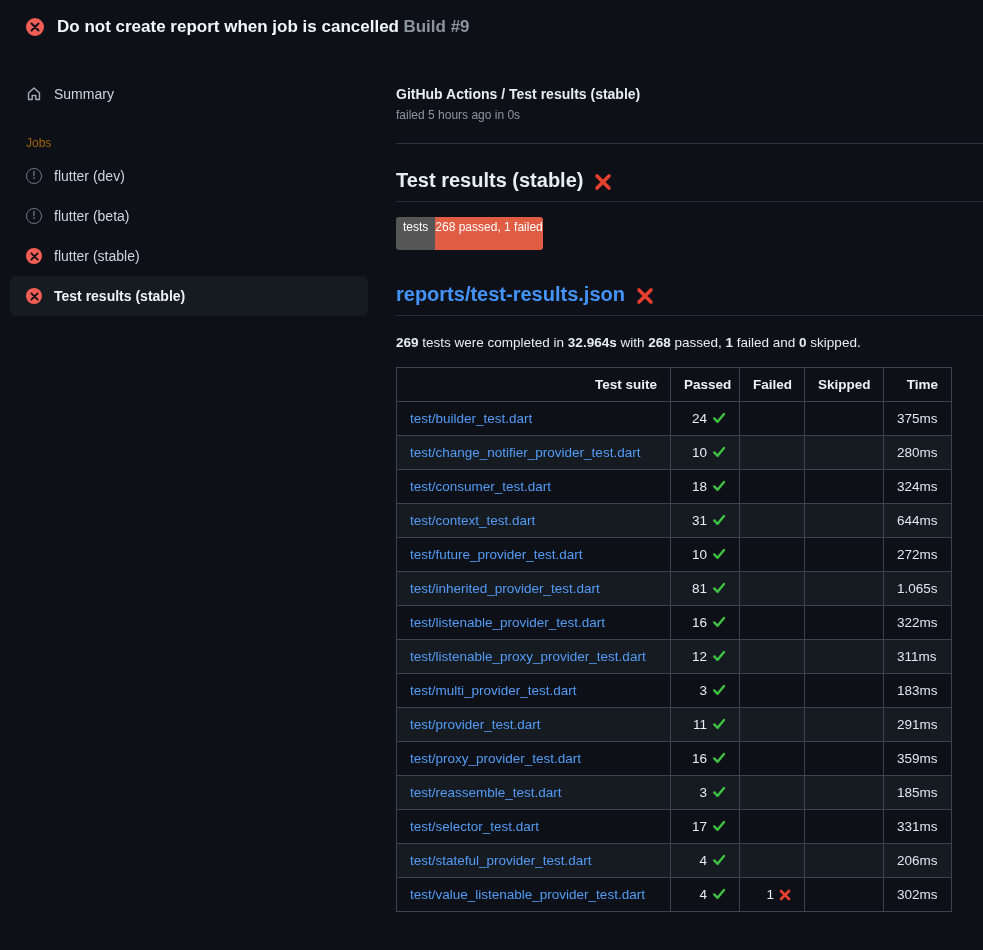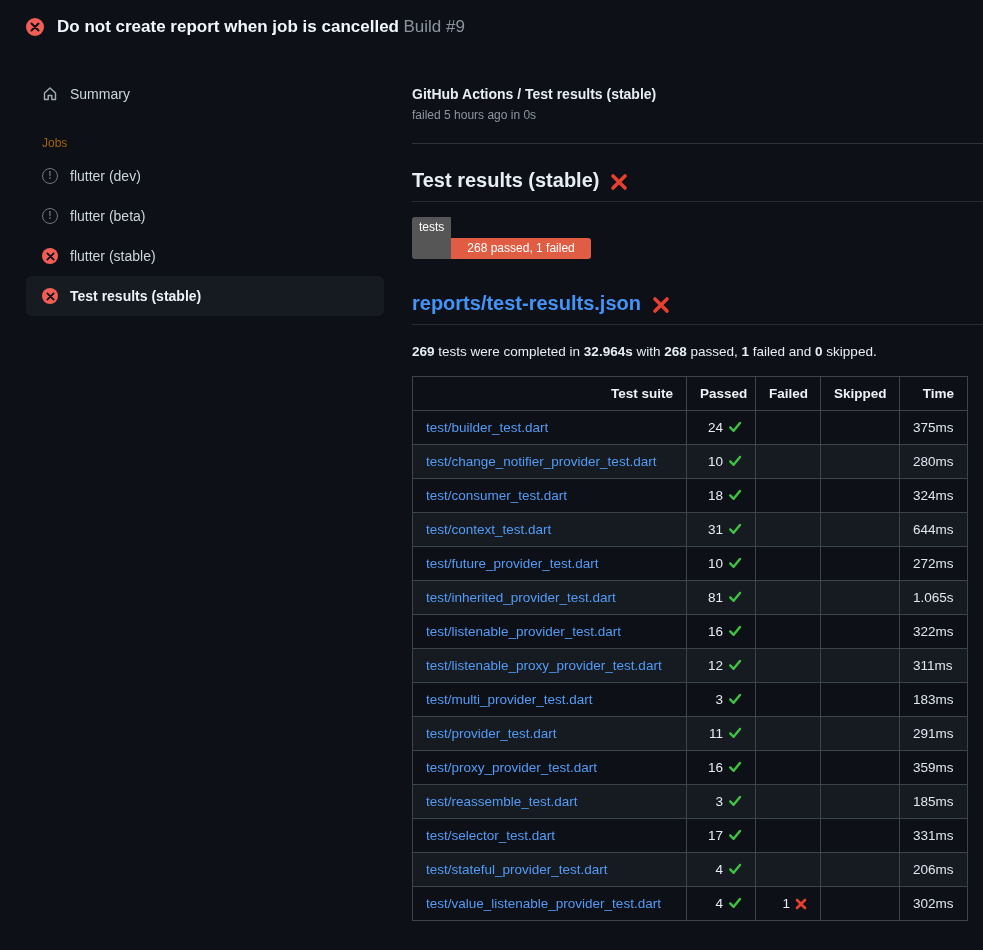--- a/index.html
+++ b/index.html
@@ -8,28 +8,27 @@
     background: #0d1117;
     font-family: "Liberation Sans", "DejaVu Sans", sans-serif;
     color: #e6edf3;
   }
   
   .app-header {
     display: flex; align-items: center; gap: 13px;
     padding: 17px 24px 13px 26px;
   }
   .app-header .title { font-size: 17px; font-weight: 700; color: #f0f6fc; }
-  .app-header .build { font-size: 17px; font-weight: 400; color: #8b949e; }
+  .app-header .build { font-size: 17px; font-weight: 700; color: #8b949e; }
 
   
   .layout { display: flex; align-items: flex-start; }
   aside {
     width: 396px; flex: 0 0 396px;
     padding: 24px 28px 0 10px;
-    margin-left: 16px;
   }
   main { flex: 1 1 auto; padding-top: 36px; min-width: 0; }
 
   
   .side-item {
     display: flex; align-items: center; gap: 12px;
     padding: 12px 16px; border-radius: 6px;
     font-size: 14px; color: #cdd5dd; cursor: pointer;
   }
   .side-item.selected { background: #161b22; color: #eef2f6; font-weight: 700; }
@@ -62,21 +61,21 @@
     display: flex; align-items: center; gap: 11px;
     padding-bottom: 9px; border-bottom: 1px solid #262c36;
   }
   h2.report-heading { margin-top: 33px; }
   h2 .link-title { color: #4493f8; cursor: pointer; }
   .big-x { width: 18px; height: 18px; display: inline-flex; margin-top: 2px; }
 
   
   .badge { display: inline-flex; margin-top: 15px; font-size: 12px; color: #fff; }
   .badge .b-label { background: #565656; padding: 3px 7px 16px; border-radius: 3px 0 0 3px; }
-  .badge .b-value { background: #e05d44; padding: 3px 16px 4px; border-radius: 0 3px 3px 0; margin-top: 21px; }
+  .badge .b-value { background: #e05d44; padding: 3px 0 4px; border-radius: 0 3px 3px 0; }
 
   
   .summary-line { margin-top: 19px; font-size: 13.5px; color: #e6edf3; }
   .summary-line b { font-weight: 700; }
 
   
   table.results {
     margin-top: 17px; border-collapse: collapse;
     font-size: 13.5px; width: 555px; table-layout: fixed;
   }

